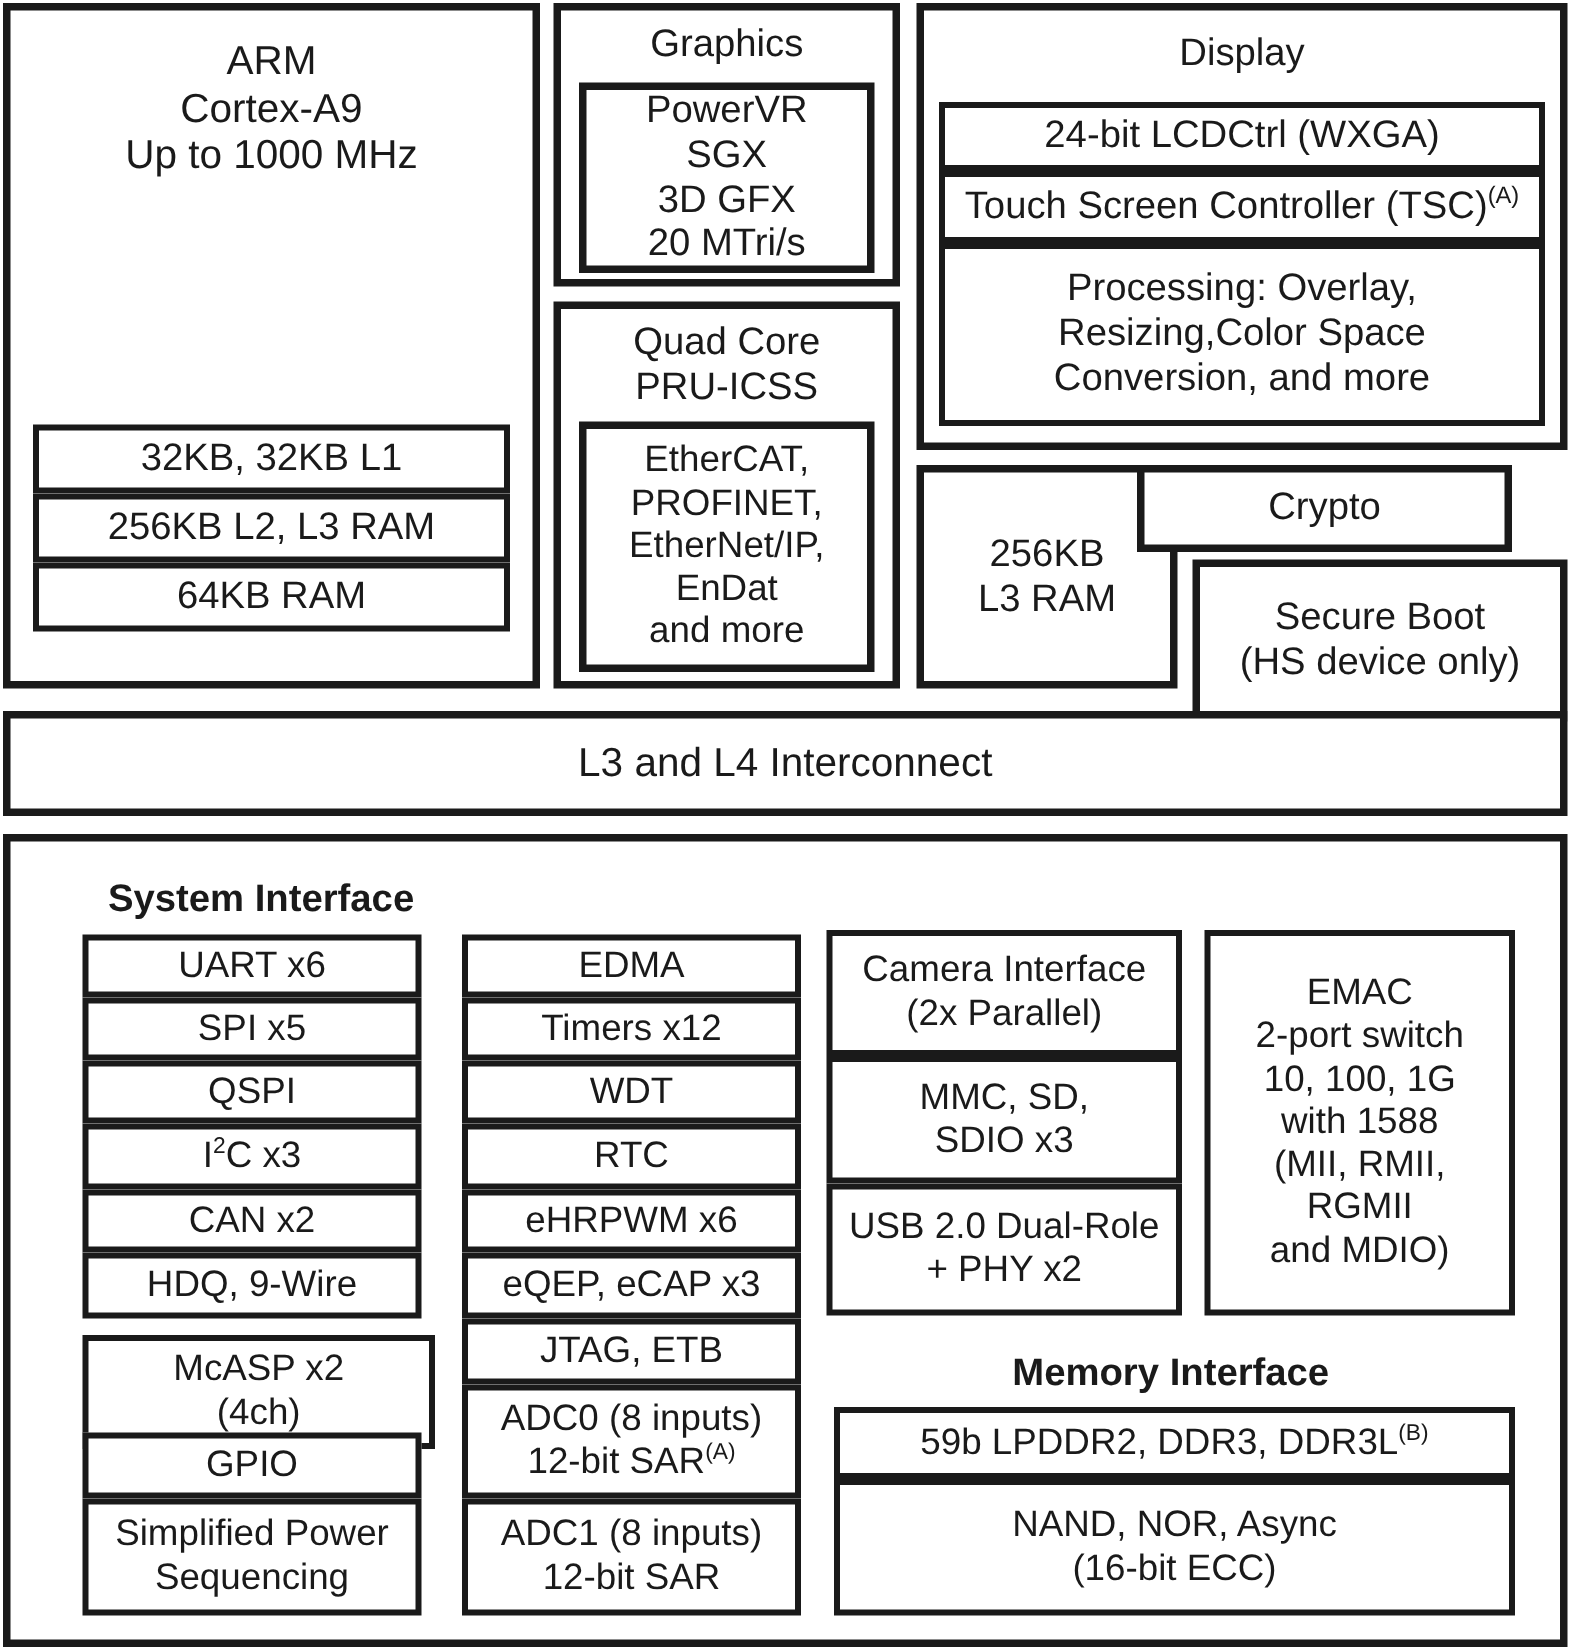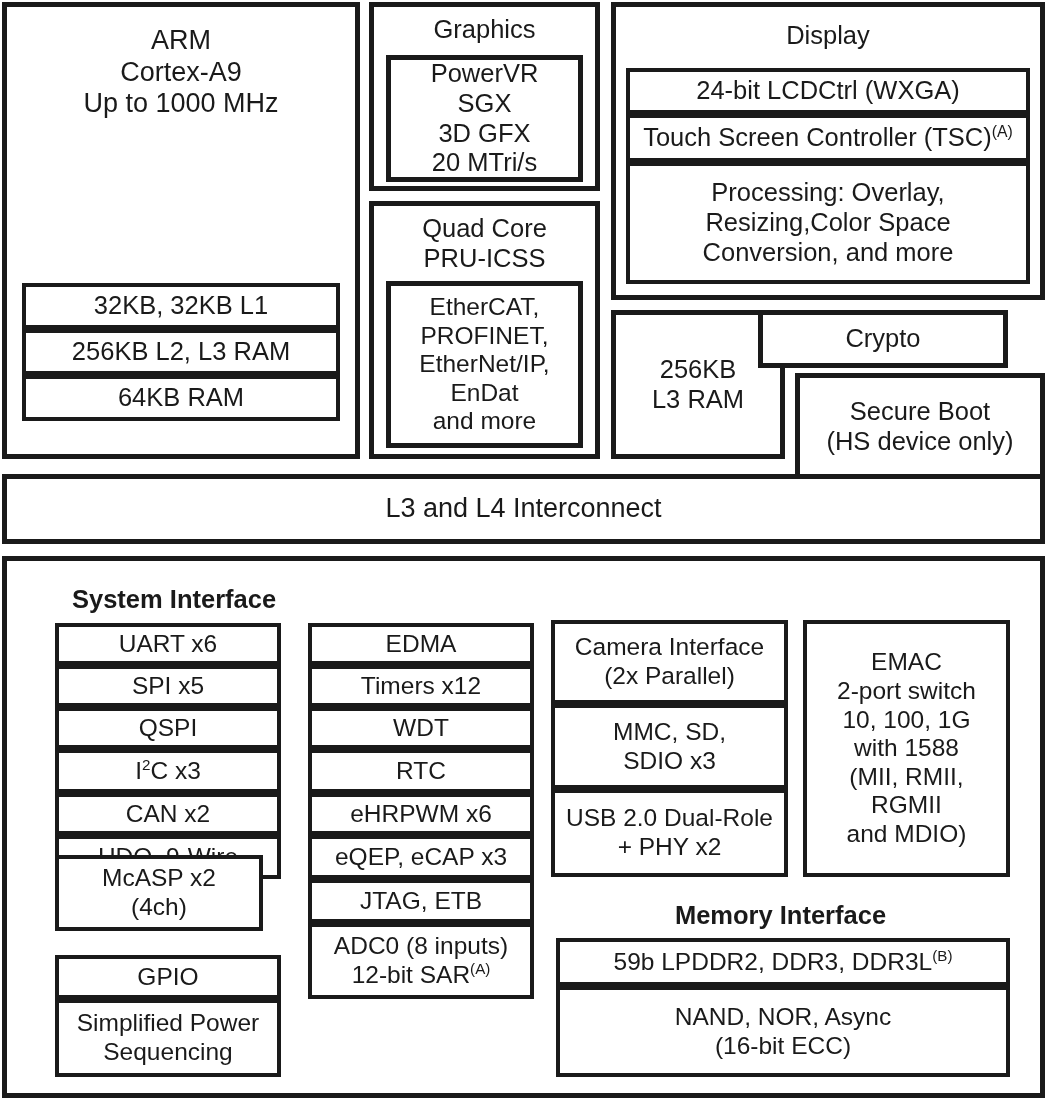--- a/index.html
+++ b/index.html
@@ -148,21 +148,21 @@
   </div>
   <div class="box thin" style="left:55px; top:749px; width:226px; height:44px;">
     <div class="t25">I<sup>2</sup>C x3</div>
   </div>
   <div class="box thin" style="left:55px; top:793px; width:226px; height:42px;">
     <div class="t25">CAN x2</div>
   </div>
   <div class="box thin" style="left:55px; top:835px; width:226px; height:44px;">
     <div class="t25">HDQ, 9-Wire</div>
   </div>
-  <div class="box thin" style="left:55px; top:855px; width:208px; height:76px;">
+  <div class="box thin" style="left:55px; top:890px; width:235px; height:76px;">
     <div class="t25">
       <span>McASP x2</span><br>
       <span>(4ch)</span>
     </div>
   </div>
   <div class="box thin" style="left:55px; top:955px; width:226px; height:44px;">
     <div class="t25">GPIO</div>
   </div>
   <div class="box thin" style="left:55px; top:999px; width:226px; height:78px;">
     <div class="t25">
@@ -189,20 +189,26 @@
   <div class="box thin" style="left:308px; top:835px; width:226px; height:44px;">
     <div class="t25">eQEP, eCAP x3</div>
   </div>
   <div class="box thin" style="left:308px; top:879px; width:226px; height:44px;">
     <div class="t25">JTAG, ETB</div>
   </div>
   <div class="box thin" style="left:308px; top:923px; width:226px; height:76px;">
     <div class="t25">
       <span>ADC0 (8 inputs)</span><br>
       <span>12-bit SAR</span><sup>(A)</sup>
+    </div>
+  </div>
+  <div class="box thin" style="left:308px; top:999px; width:226px; height:78px;">
+    <div class="t25">
+      <span>ADC1 (8 inputs)</span><br>
+      <span>12-bit SAR</span>
     </div>
   </div>
 
   <div class="box thin" style="left:551px; top:620px; width:237px; height:84px;">
     <div class="t25">
       <span>Camera Interface</span><br>
       <span>(2x Parallel)</span>
     </div>
   </div>
   <div class="box thin" style="left:551px; top:704px; width:237px; height:85px;">

